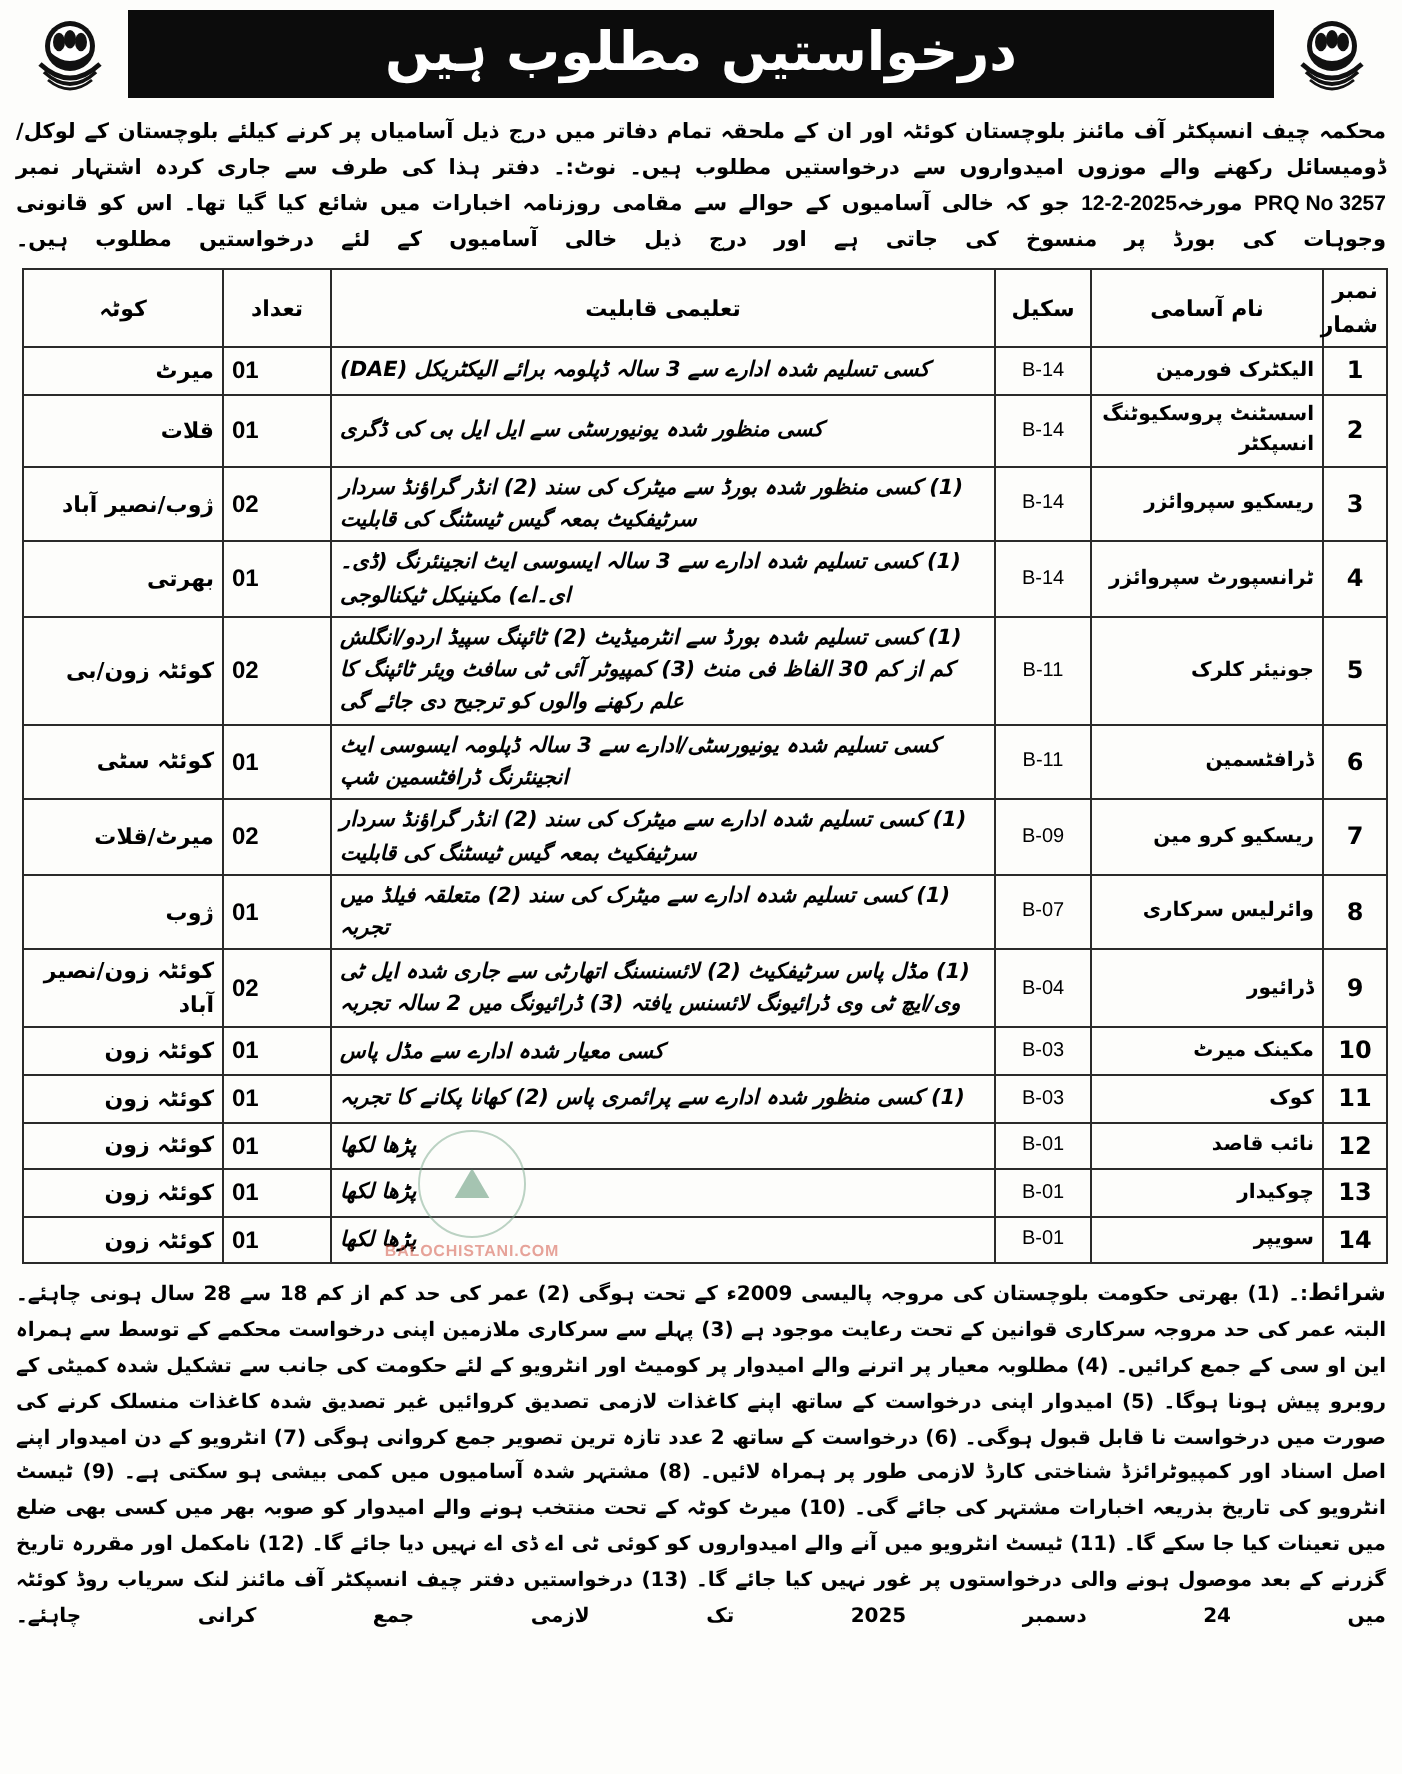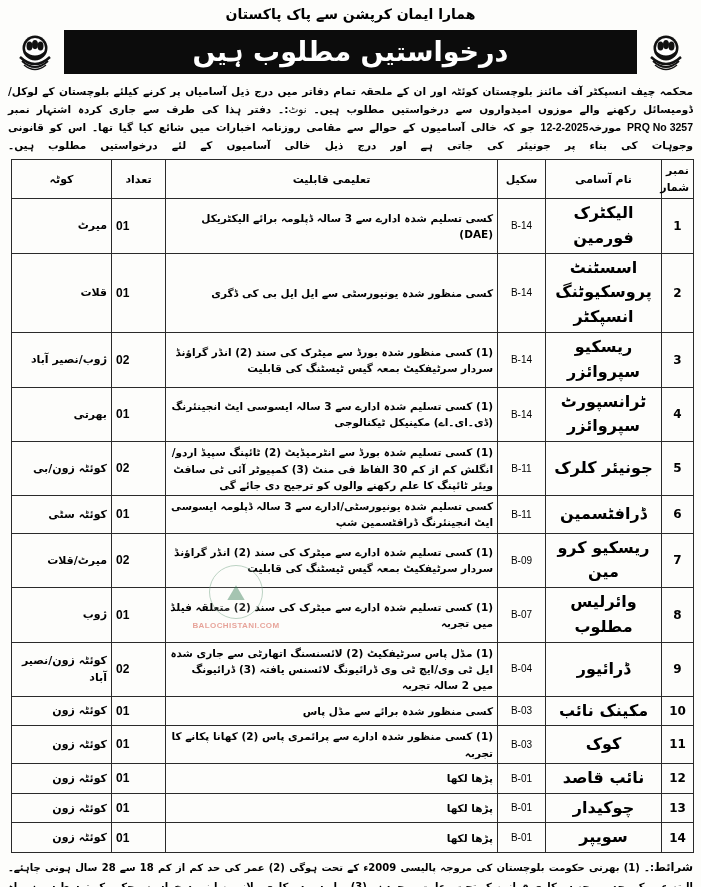--- a/index.html
+++ b/index.html
@@ -60,21 +60,21 @@
 
   
   .intro{
     font-size:10.5px;
     line-height:1.72;
     text-align:justify;
     text-align-last:justify;
     padding:3px 8px 5px 8px;
     font-weight:600;
   }
-  .intro b{font-weight:normal;margin-top:13px;}
+  .intro b{font-weight:bold;margin-top:13px;}
   .ltr{direction:ltr;unicode-bidi:embed;display:inline-block;font-family:"Liberation Sans",sans-serif;}
 
   
   table.jobs{
     width:613px;
     margin:0 7px;
     border-collapse:collapse;
     table-layout:fixed;
     font-size:10.5px;
   }
@@ -91,23 +91,23 @@
     text-align:center;
   }
   col.c-sr{width:32px;}
   col.c-post{width:116px;}
   col.c-scale{width:48px;}
   col.c-qual{width:332px;}
   col.c-num{width:54px;}
   col.c-quota{width:100px;}
 
   td.sr{text-align:center;font-weight:bold;direction:ltr;font-size:12px;}
-  td.post{text-align:center;font-weight:bold;font-size:16px;}
+  td.post{text-align:right;font-weight:bold;font-size:10px;}
   td.scale{text-align:center;font-weight:normal;direction:ltr;font-size:10px;font-family:"Liberation Sans",sans-serif;}
-  td.qual{text-align:right;font-weight:600;}
+  td.qual{text-align:left;font-weight:600;font-style:italic;}
   td.num{text-align:left;font-weight:bold;direction:ltr;font-size:12px;font-family:Liberation Sans, sans-serif;}
   td.quota{text-align:right;font-weight:bold;font-size:11px;}
 
   
   .conditions{
     font-size:10px;
     line-height:1.78;
     text-align:justify;
     text-align-last:justify;
     padding:4px 8px 2px 8px;
@@ -147,21 +147,20 @@
 </head>
 <body>
 
 <div class="sheet">
 
   <div class="watermark">
     <div class="wm-logo">⛰</div>
     <div class="wm-text">BALOCHISTANI.COM</div>
   </div>
 
-  <div class="slogan">ھمارا ایمان کرپشن سے پاک پاکستان</div>
 
   <div class="banner-row">
     <span class="emblem">
       <svg viewBox="0 0 46 46" xmlns="http://www.w3.org/2000/svg">
         <circle cx="23" cy="19" r="12.5" fill="#111"></circle>
         <circle cx="23" cy="19" r="10" fill="#fff"></circle>
         <ellipse cx="17.5" cy="17" rx="3" ry="4.6" fill="#111"></ellipse>
         <ellipse cx="23" cy="15.6" rx="3" ry="4.6" fill="#111"></ellipse>
         <ellipse cx="28.5" cy="17" rx="3" ry="4.6" fill="#111"></ellipse>
         <path d="M13 22 Q23 31 33 22 L33 25 Q23 34 13 25 Z" fill="#111"></path>
@@ -184,21 +183,21 @@
         <path d="M12 36 Q23 45 34 36" stroke="#111" stroke-width="1.4" fill="none"></path>
       </svg>
     </span>
   </div>
 
   <div class="intro">
     <span>محکمہ چیف انسپکٹر آف مائنز بلوچستان کوئٹہ اور ان کے ملحقہ تمام دفاتر میں درج ذیل آسامیاں پر کرنے کیلئے بلوچستان کے لوکل/ڈومیسائل رکھنے والے موزوں امیدواروں سے درخواستیں مطلوب ہیں۔</span>
     <b>نوٹ</b><span>:۔ دفتر ہذا کی طرف سے جاری کردہ اشتہار نمبر</span>
     <span class="ltr">PRQ No 3257</span>
     <span>مورخہ</span><span class="ltr">12-2-2025</span>
-    <span>جو کہ خالی آسامیوں کے حوالے سے مقامی روزنامہ اخبارات میں شائع کیا گیا تھا۔ اس کو قانونی وجوہات کی بناء پر جونیئر کی جاتی ہے اور درج ذیل خالی آسامیوں کے لئے درخواستیں مطلوب ہیں۔</span>
+    <span>جو کہ خالی آسامیوں کے حوالے سے مقامی روزنامہ اخبارات میں شائع کیا گیا تھا۔ اس کو قانونی وجوہات کی بورڈ پر منسوخ کی جاتی ہے اور درج ذیل خالی آسامیوں کے لئے درخواستیں مطلوب ہیں۔</span>
   </div>
 
   <table class="jobs">
     <colgroup>
       <col class="c-sr">
         <col class="c-post">
         <col class="c-scale">
       <col class="c-qual">
         <col class="c-num">
         <col class="c-quota">
@@ -265,39 +264,39 @@
         <tr>
           <td class="sr">7</td>
           <td class="post">ریسکیو کرو مین</td>
           <td class="scale">B-09</td>
           <td class="qual">(1) کسی تسلیم شدہ ادارے سے میٹرک کی سند (2) انڈر گراؤنڈ سردار سرٹیفکیٹ بمعہ گیس ٹیسٹنگ کی قابلیت</td>
           <td class="num">02</td>
           <td class="quota">میرٹ/قلات</td>
         </tr>
         <tr>
           <td class="sr">8</td>
-          <td class="post">وائرلیس مطلوب</td>
+          <td class="post">وائرلیس سرکاری</td>
           <td class="scale">B-07</td>
           <td class="qual">(1) کسی تسلیم شدہ ادارے سے میٹرک کی سند (2) متعلقہ فیلڈ میں تجربہ</td>
           <td class="num">01</td>
           <td class="quota">ژوب</td>
         </tr>
         <tr>
           <td class="sr">9</td>
           <td class="post">ڈرائیور</td>
           <td class="scale">B-04</td>
           <td class="qual">(1) مڈل پاس سرٹیفکیٹ (2) لائسنسنگ اتھارٹی سے جاری شدہ ایل ٹی وی/ایچ ٹی وی ڈرائیونگ لائسنس یافتہ (3) ڈرائیونگ میں 2 سالہ تجربہ</td>
           <td class="num">02</td>
           <td class="quota">کوئٹہ زون/نصیر آباد</td>
         </tr>
         <tr>
           <td class="sr">10</td>
-          <td class="post">مکینک نائب</td>
+          <td class="post">مکینک میرٹ</td>
           <td class="scale">B-03</td>
-          <td class="qual">کسی منظور شدہ برائے سے مڈل پاس</td>
+          <td class="qual">کسی معیار شدہ ادارے سے مڈل پاس</td>
           <td class="num">01</td>
           <td class="quota">کوئٹہ زون</td>
         </tr>
         <tr>
           <td class="sr">11</td>
           <td class="post">کوک</td>
           <td class="scale">B-03</td>
           <td class="qual">(1) کسی منظور شدہ ادارے سے پرائمری پاس (2) کھانا پکانے کا تجربہ</td>
           <td class="num">01</td>
           <td class="quota">کوئٹہ زون</td>

